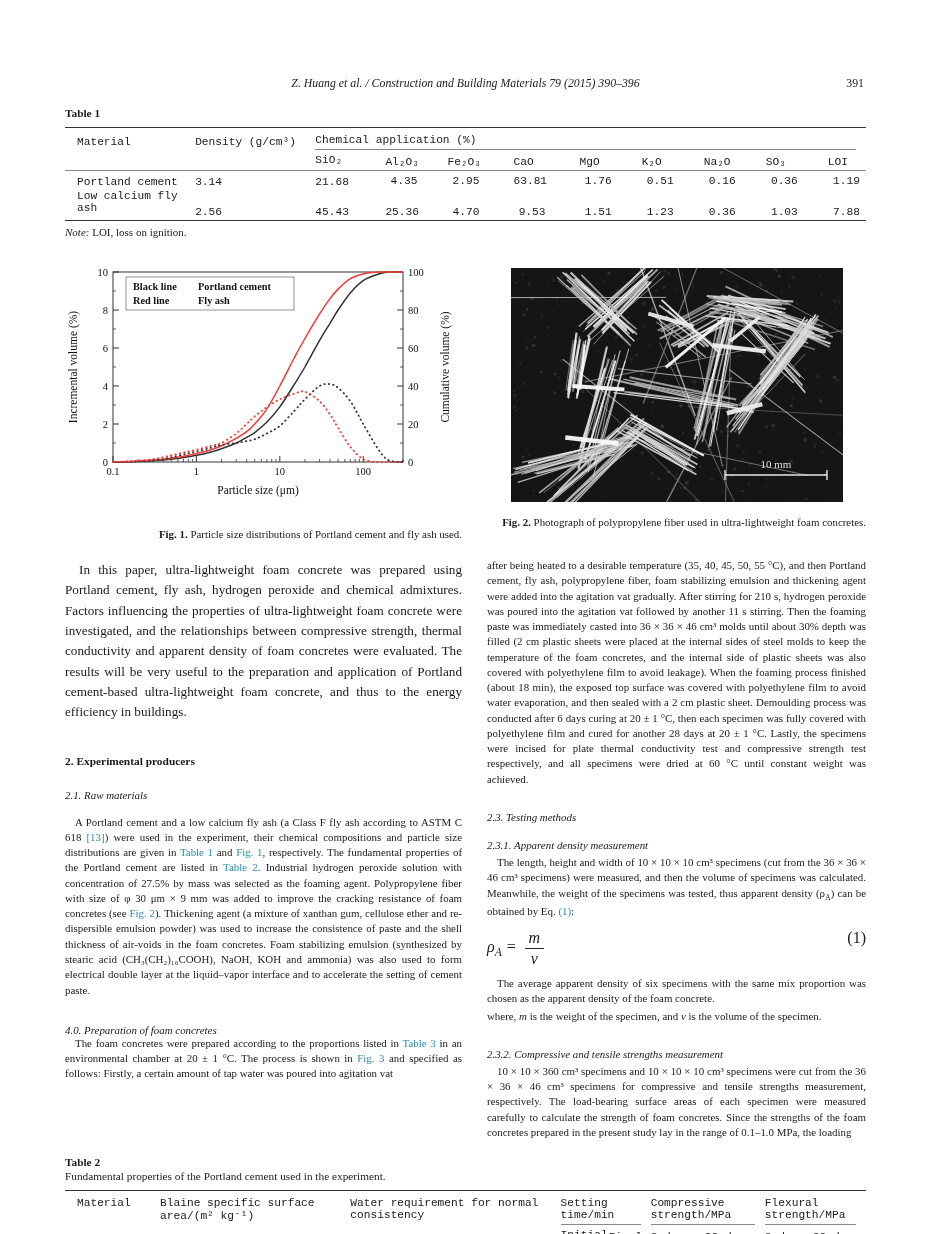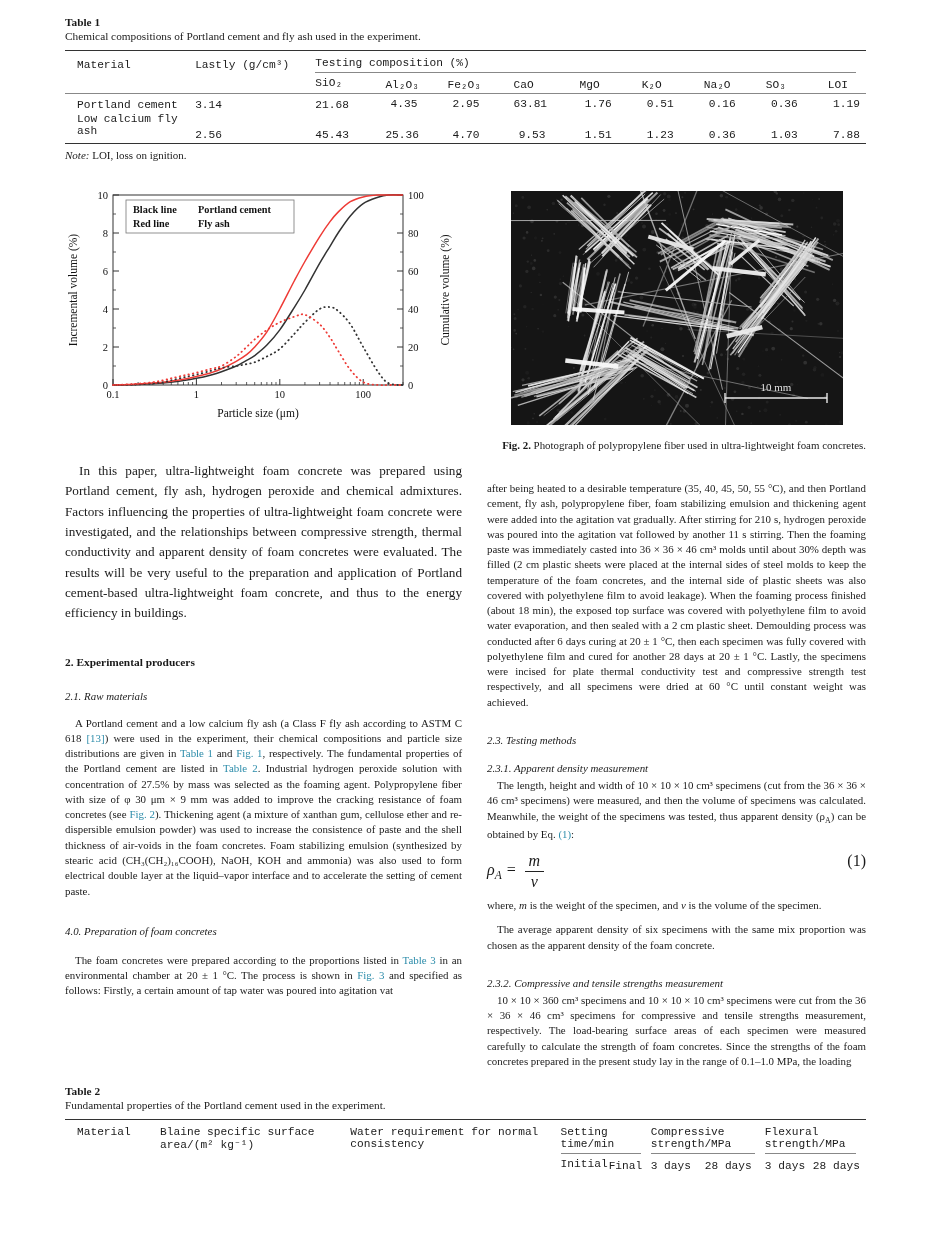--- a/index.html
+++ b/index.html
@@ -47,44 +47,47 @@
   .frac .fnum{display:block;border-bottom:1px solid #222;padding:0 4px 1px 4px;line-height:1.1;}
   .frac .fden{display:block;padding-top:1px;line-height:1.1;}
   .eq-no{font-style:normal;}
   .rho-sub{font-size:72%;vertical-align:sub;}
 </style>
 </head>
 <body>
 
 <div class="page">
 
+  <div class="run-head">
+    <span>Z. Huang et al. / Construction and Building Materials 79 (2015) 390–396</span>
+    <span class="pageno">391</span>
+  </div>
 
   <div>
     <div class="tbl-label">Table 1</div>
-    <div class="tbl-caption">Chemical compositions of Portland cement and fly ash used in the experiment.</div>
     <table>
       <colgroup>
         <col style="width:130px">
           <col style="width:120px">
           <col style="width:70px">
           <col style="width:62px">
         <col style="width:66px">
           <col style="width:66px">
           <col style="width:62px">
           <col style="width:62px">
         <col style="width:62px">
           <col style="width:62px">
           <col style="width:38px">
       </colgroup>
       <tbody>
           <tr class="rule-top">
         <th style="padding:6px 0 2px 12px">Material</th>
-        <th style="padding:6px 0 2px 0">Lastly (g/cm³)</th>
+        <th style="padding:6px 0 2px 0">Density (g/cm³)</th>
         <th colspan="9" class="grp" style="padding:6px 0 0 0">
-          <span class="grp-line">Testing composition (%)</span>
+          <span class="grp-line">Chemical application (%)</span>
         </th>
       </tr>
       <tr>
         <th></th>
             <th></th>
         <th style="padding:4px 0">SiO₂</th>
         <th>Al₂O₃</th>
         <th>Fe₂O₃</th>
         <th>CaO</th>
         <th>MgO</th>
@@ -205,29 +208,32 @@
           <path d="M48.0,198.0C50.4,198.0 58.5,197.9 62.7,197.8C66.9,197.7 68.9,197.6 73.1,197.4C77.3,197.2 83.6,196.9 87.8,196.7C92.0,196.4 95.1,196.2 98.2,195.9C101.3,195.7 102.9,195.5 106.3,195.2C109.7,194.8 114.3,194.3 118.5,193.6C122.7,193.0 126.8,192.3 131.4,191.3C136.0,190.4 141.9,189.0 146.1,187.9C150.3,186.8 152.3,186.2 156.5,184.7C160.7,183.2 167.0,180.9 171.2,179.0C175.4,177.1 178.5,175.0 181.6,173.3C184.7,171.6 186.3,171.1 189.7,168.6C193.1,166.0 197.7,162.4 201.9,158.1C206.1,153.8 210.2,149.2 214.8,142.9C219.4,136.6 225.3,126.8 229.5,120.1C233.7,113.5 235.7,110.3 239.9,103.0C244.1,95.7 250.4,83.7 254.6,76.4C258.8,69.1 261.9,64.4 265.0,59.3C268.1,54.2 269.7,51.1 273.1,46.0C276.5,40.9 281.1,33.8 285.3,28.9C289.5,24.0 293.6,19.7 298.2,16.6C302.8,13.4 308.7,11.7 312.9,10.3C317.1,8.9 319.1,8.4 323.3,8.0C327.5,7.6 335.6,8.0 338.0,8.0" fill="none" stroke="#333333" stroke-width="1.5"></path>
           <path d="M48.0,198.0C50.4,197.9 58.5,197.8 62.7,197.6C66.9,197.5 68.9,197.3 73.1,197.1C77.3,196.8 83.6,196.4 87.8,196.1C92.0,195.8 95.1,195.5 98.2,195.2C101.3,194.8 102.9,194.7 106.3,194.2C109.7,193.7 114.3,193.1 118.5,192.3C122.7,191.5 126.8,190.6 131.4,189.4C136.0,188.3 141.9,186.9 146.1,185.7C150.3,184.4 152.3,183.8 156.5,181.8C160.7,179.9 167.0,176.6 171.2,174.3C175.4,171.9 178.5,170.0 181.6,167.6C184.7,165.2 186.3,163.8 189.7,160.0C193.1,156.2 197.7,151.1 201.9,144.8C206.1,138.5 210.2,130.6 214.8,122.0C219.4,113.4 225.3,101.4 229.5,93.5C233.7,85.6 235.7,81.8 239.9,74.5C244.1,67.2 250.4,56.4 254.6,49.8C258.8,43.1 261.9,38.7 265.0,34.6C268.1,30.5 269.7,28.4 273.1,25.1C276.5,21.8 281.1,17.2 285.3,14.7C289.5,12.1 293.6,11.0 298.2,9.9C302.8,8.8 308.7,8.3 312.9,8.0C317.1,7.7 319.1,8.0 323.3,8.0C327.5,8.0 335.6,8.0 338.0,8.0" fill="none" stroke="#ee3b36" stroke-width="1.5"></path>
           <path d="M48.0,198.0C50.4,198.0 58.5,197.9 62.7,197.8C66.9,197.7 68.9,197.7 73.1,197.4C77.3,197.2 83.6,196.9 87.8,196.5C92.0,196.1 95.1,195.7 98.2,195.2C101.3,194.6 102.9,194.0 106.3,193.3C109.7,192.5 114.3,191.3 118.5,190.4C122.7,189.5 126.8,188.7 131.4,187.6C136.0,186.4 141.9,184.9 146.1,183.8C150.3,182.6 152.3,181.7 156.5,180.9C160.7,180.1 167.0,179.6 171.2,179.0C175.4,178.4 178.5,177.7 181.6,177.1C184.7,176.5 186.3,176.5 189.7,175.2C193.1,173.9 197.7,171.7 201.9,169.5C206.1,167.3 210.2,165.7 214.8,161.9C219.4,158.1 225.3,151.1 229.5,146.7C233.7,142.3 235.7,139.4 239.9,135.3C244.1,131.2 250.4,124.5 254.6,122.0C258.8,119.5 261.9,119.8 265.0,120.1C268.1,120.4 269.7,121.0 273.1,123.9C276.5,126.7 281.1,131.2 285.3,137.2C289.5,143.2 293.6,152.1 298.2,160.0C302.8,167.9 308.7,178.7 312.9,184.7C317.1,190.7 319.1,193.9 323.3,196.1C327.5,198.3 335.6,197.7 338.0,198.0" fill="none" stroke="#333333" stroke-width="1.8" stroke-dasharray="0.5 4" stroke-linecap="round"></path>
           <path d="M48.0,198.0C50.4,197.9 58.5,197.7 62.7,197.4C66.9,197.2 68.9,197.0 73.1,196.7C77.3,196.3 83.6,195.7 87.8,195.2C92.0,194.6 95.1,193.9 98.2,193.3C101.3,192.6 102.9,192.1 106.3,191.3C109.7,190.6 114.3,189.4 118.5,188.5C122.7,187.6 126.8,186.8 131.4,185.7C136.0,184.5 141.9,183.0 146.1,181.8C150.3,180.7 152.3,181.1 156.5,179.0C160.7,176.9 167.0,172.7 171.2,169.5C175.4,166.3 178.5,162.8 181.6,160.0C184.7,157.2 186.3,155.3 189.7,152.4C193.1,149.6 197.7,145.8 201.9,142.9C206.1,140.1 210.2,137.5 214.8,135.3C219.4,133.1 225.3,130.9 229.5,129.6C233.7,128.3 235.7,126.4 239.9,127.7C244.1,129.0 250.4,133.4 254.6,137.2C258.8,141.0 261.9,146.1 265.0,150.5C268.1,154.9 269.7,158.4 273.1,163.8C276.5,169.2 281.1,177.6 285.3,182.8C289.5,188.0 293.6,192.6 298.2,195.2C302.8,197.7 308.7,197.5 312.9,198.0C317.1,198.5 319.1,198.0 323.3,198.0C327.5,198.0 335.6,198.0 338.0,198.0" fill="none" stroke="#ee3b36" stroke-width="1.8" stroke-dasharray="0.5 4" stroke-linecap="round"></path>
           <rect x="61" y="13" width="168" height="33" fill="#fff" stroke="#777" stroke-width="0.8"></rect>
           <text x="68" y="26" style="font-family:&quot;Liberation Serif&quot;,serif;font-size:10.3px;font-weight:bold" fill="#111">Black line</text>
           <text x="133" y="26" style="font-family:&quot;Liberation Serif&quot;,serif;font-size:10.3px;font-weight:bold" fill="#111">Portland cement</text>
           <text x="68" y="40" style="font-family:&quot;Liberation Serif&quot;,serif;font-size:10.3px;font-weight:bold" fill="#111">Red line</text>
           <text x="133" y="40" style="font-family:&quot;Liberation Serif&quot;,serif;font-size:10.3px;font-weight:bold" fill="#111">Fly ash</text>
         </svg>
+      <div class="figcap">
+        <b>Fig. 1.</b><span> Particle size distributions of Portland cement and fly ash used.</span>
+      </div>
 
       <div class="intro"><span class="indent"></span><span>In this paper, ultra-lightweight foam concrete was prepared using Portland cement, fly ash, hydrogen peroxide and chemical admixtures. Factors influencing the properties of ultra-lightweight foam concrete were investigated, and the relationships between compressive strength, thermal conductivity and apparent density of foam concretes were evaluated. The results will be very useful to the preparation and application of Portland cement-based ultra-lightweight foam concrete, and thus to the energy efficiency in buildings.</span></div>
 
       <div class="h2">2. Experimental producers</div>
       <div class="h3">2.1. Raw materials</div>
       <div class="small-p" style="margin-top:14px"><span class="indent"></span><span>A Portland cement and a low calcium fly ash (a Class F fly ash according to ASTM C 618 <span class="ref">[13]</span>) were used in the experiment, their chemical compositions and particle size distributions are given in <span class="ref">Table 1</span> and <span class="ref">Fig. 1</span>, respectively. The fundamental properties of the Portland cement are listed in <span class="ref">Table 2</span>. Industrial hydrogen peroxide solution with concentration of 27.5% by mass was selected as the foaming agent. Polypropylene fiber with size of φ 30 μm × 9 mm was added to improve the cracking resistance of foam concretes (see <span class="ref">Fig. 2</span>). Thickening agent (a mixture of xanthan gum, cellulose ether and re-dispersible emulsion powder) was used to increase the consistence of paste and the shell thickness of air-voids in the foam concretes. Foam stabilizing emulsion (synthesized by stearic acid (CH₃(CH₂)₁₆COOH), NaOH, KOH and ammonia) was also used to form electrical double layer at the liquid–vapor interface and to accelerate the setting of cement paste.</span></div>
 
       <div class="h3" style="margin-top:26px">4.0. Preparation of foam concretes</div>
-      <div class="small-p" style="margin-top:16px"><span class="indent"></span><span>The foam concretes were prepared according to the proportions listed in <span class="ref">Table 3</span> in an environmental chamber at 20 ± 1 °C. The process is shown in <span class="ref">Fig. 3</span> and specified as follows: Firstly, a certain amount of tap water was poured into agitation vat</span></div>
+      <div class="small-p" style="margin-top:0"><span class="indent"></span><span>The foam concretes were prepared according to the proportions listed in <span class="ref">Table 3</span> in an environmental chamber at 20 ± 1 °C. The process is shown in <span class="ref">Fig. 3</span> and specified as follows: Firstly, a certain amount of tap water was poured into agitation vat</span></div>
     </div>
 
     <div class="col-r">
       <div class="photo-wrap">
         <svg id="fig2-svg" width="332" height="234">
             <rect x="0" y="0" width="332" height="234" fill="#151515"></rect>
             <circle cx="29.9" cy="103.9" r="1.2" fill="rgb(73,73,73)" fill-opacity="0.55"></circle>
             <circle cx="86.9" cy="50.1" r="1.3" fill="rgb(33,33,33)" fill-opacity="0.55"></circle>
             <circle cx="231.4" cy="222.9" r="1.2" fill="rgb(75,75,75)" fill-opacity="0.55"></circle>
             <circle cx="62.5" cy="76.3" r="0.5" fill="rgb(60,60,60)" fill-opacity="0.55"></circle>
@@ -870,22 +876,22 @@
 
       <div class="h3" style="margin-top:24px">2.3. Testing methods</div>
       <div class="h3" style="margin-top:16px">2.3.1. Apparent density measurement</div>
       <div class="small-p" style="margin-top:4px"><span class="indent"></span><span>The length, height and width of 10 × 10 × 10 cm³ specimens (cut from the 36 × 36 × 46 cm³ specimens) were measured, and then the volume of specimens was calculated. Meanwhile, the weight of the specimens was tested, thus apparent density (ρ</span><sub class="rho-sub">A</sub><span>) can be obtained by Eq. <span class="ref">(1)</span>:</span></div>
 
       <div class="equation">
         <span class="eq-lhs"><span>ρ</span><sub class="rho-sub">A</sub><span> = </span><span class="frac"><span class="fnum">m</span><span class="fden">v</span></span></span>
         <span class="eq-no">(1)</span>
       </div>
 
+      <div class="small-p"><span class="indent"></span><span>The average apparent density of six specimens with the same mix proportion was chosen as the apparent density of the foam concrete.</span></div>
       <div class="small-p" style="margin-top:2px"><span>where, </span><i>m</i><span> is the weight of the specimen, and </span><i>v</i><span> is the volume of the specimen.</span></div>
-      <div class="small-p"><span class="indent"></span><span>The average apparent density of six specimens with the same mix proportion was chosen as the apparent density of the foam concrete.</span></div>
 
       <div class="h3" style="margin-top:24px">2.3.2. Compressive and tensile strengths measurement</div>
       <div class="small-p" style="margin-top:4px"><span class="indent"></span><span>10 × 10 × 360 cm³ specimens and 10 × 10 × 10 cm³ specimens were cut from the 36 × 36 × 46 cm³ specimens for compressive and tensile strengths measurement, respectively. The load-bearing surface areas of each specimen were measured carefully to calculate the strength of foam concretes. Since the strengths of the foam concretes prepared in the present study lay in the range of 0.1–1.0 MPa, the loading</span></div>
     </div>
   </div>
 
   <div style="margin-top:6px">
     <div class="tbl-label">Table 2</div>
     <div class="tbl-caption">Fundamental properties of the Portland cement used in the experiment.</div>
     <table>

